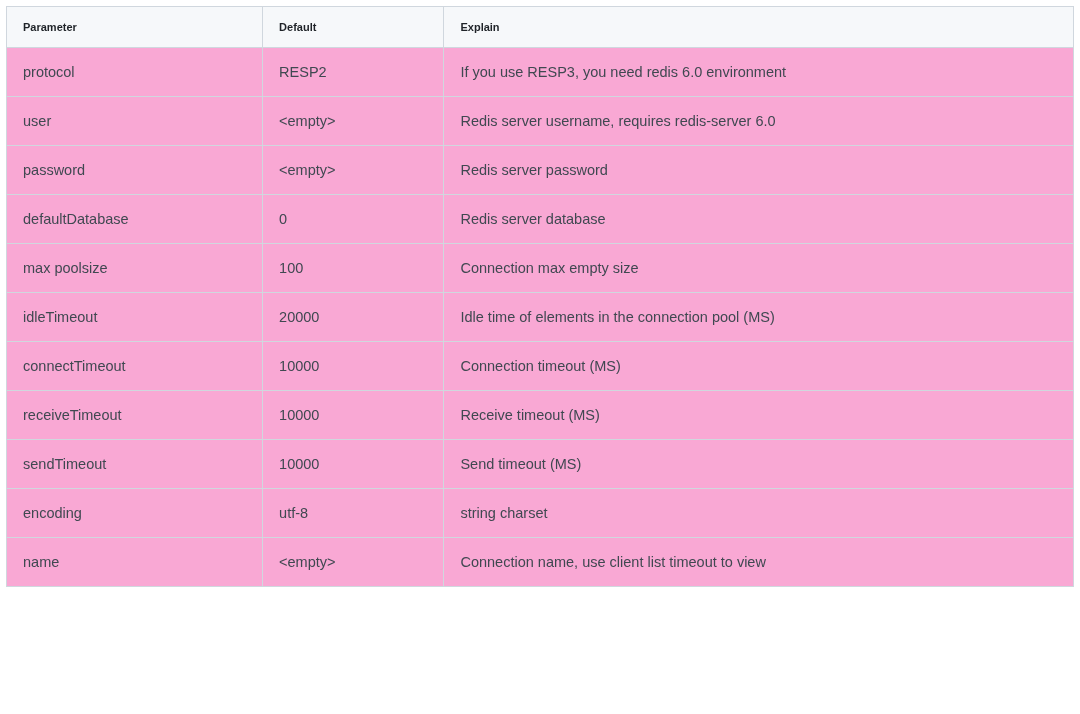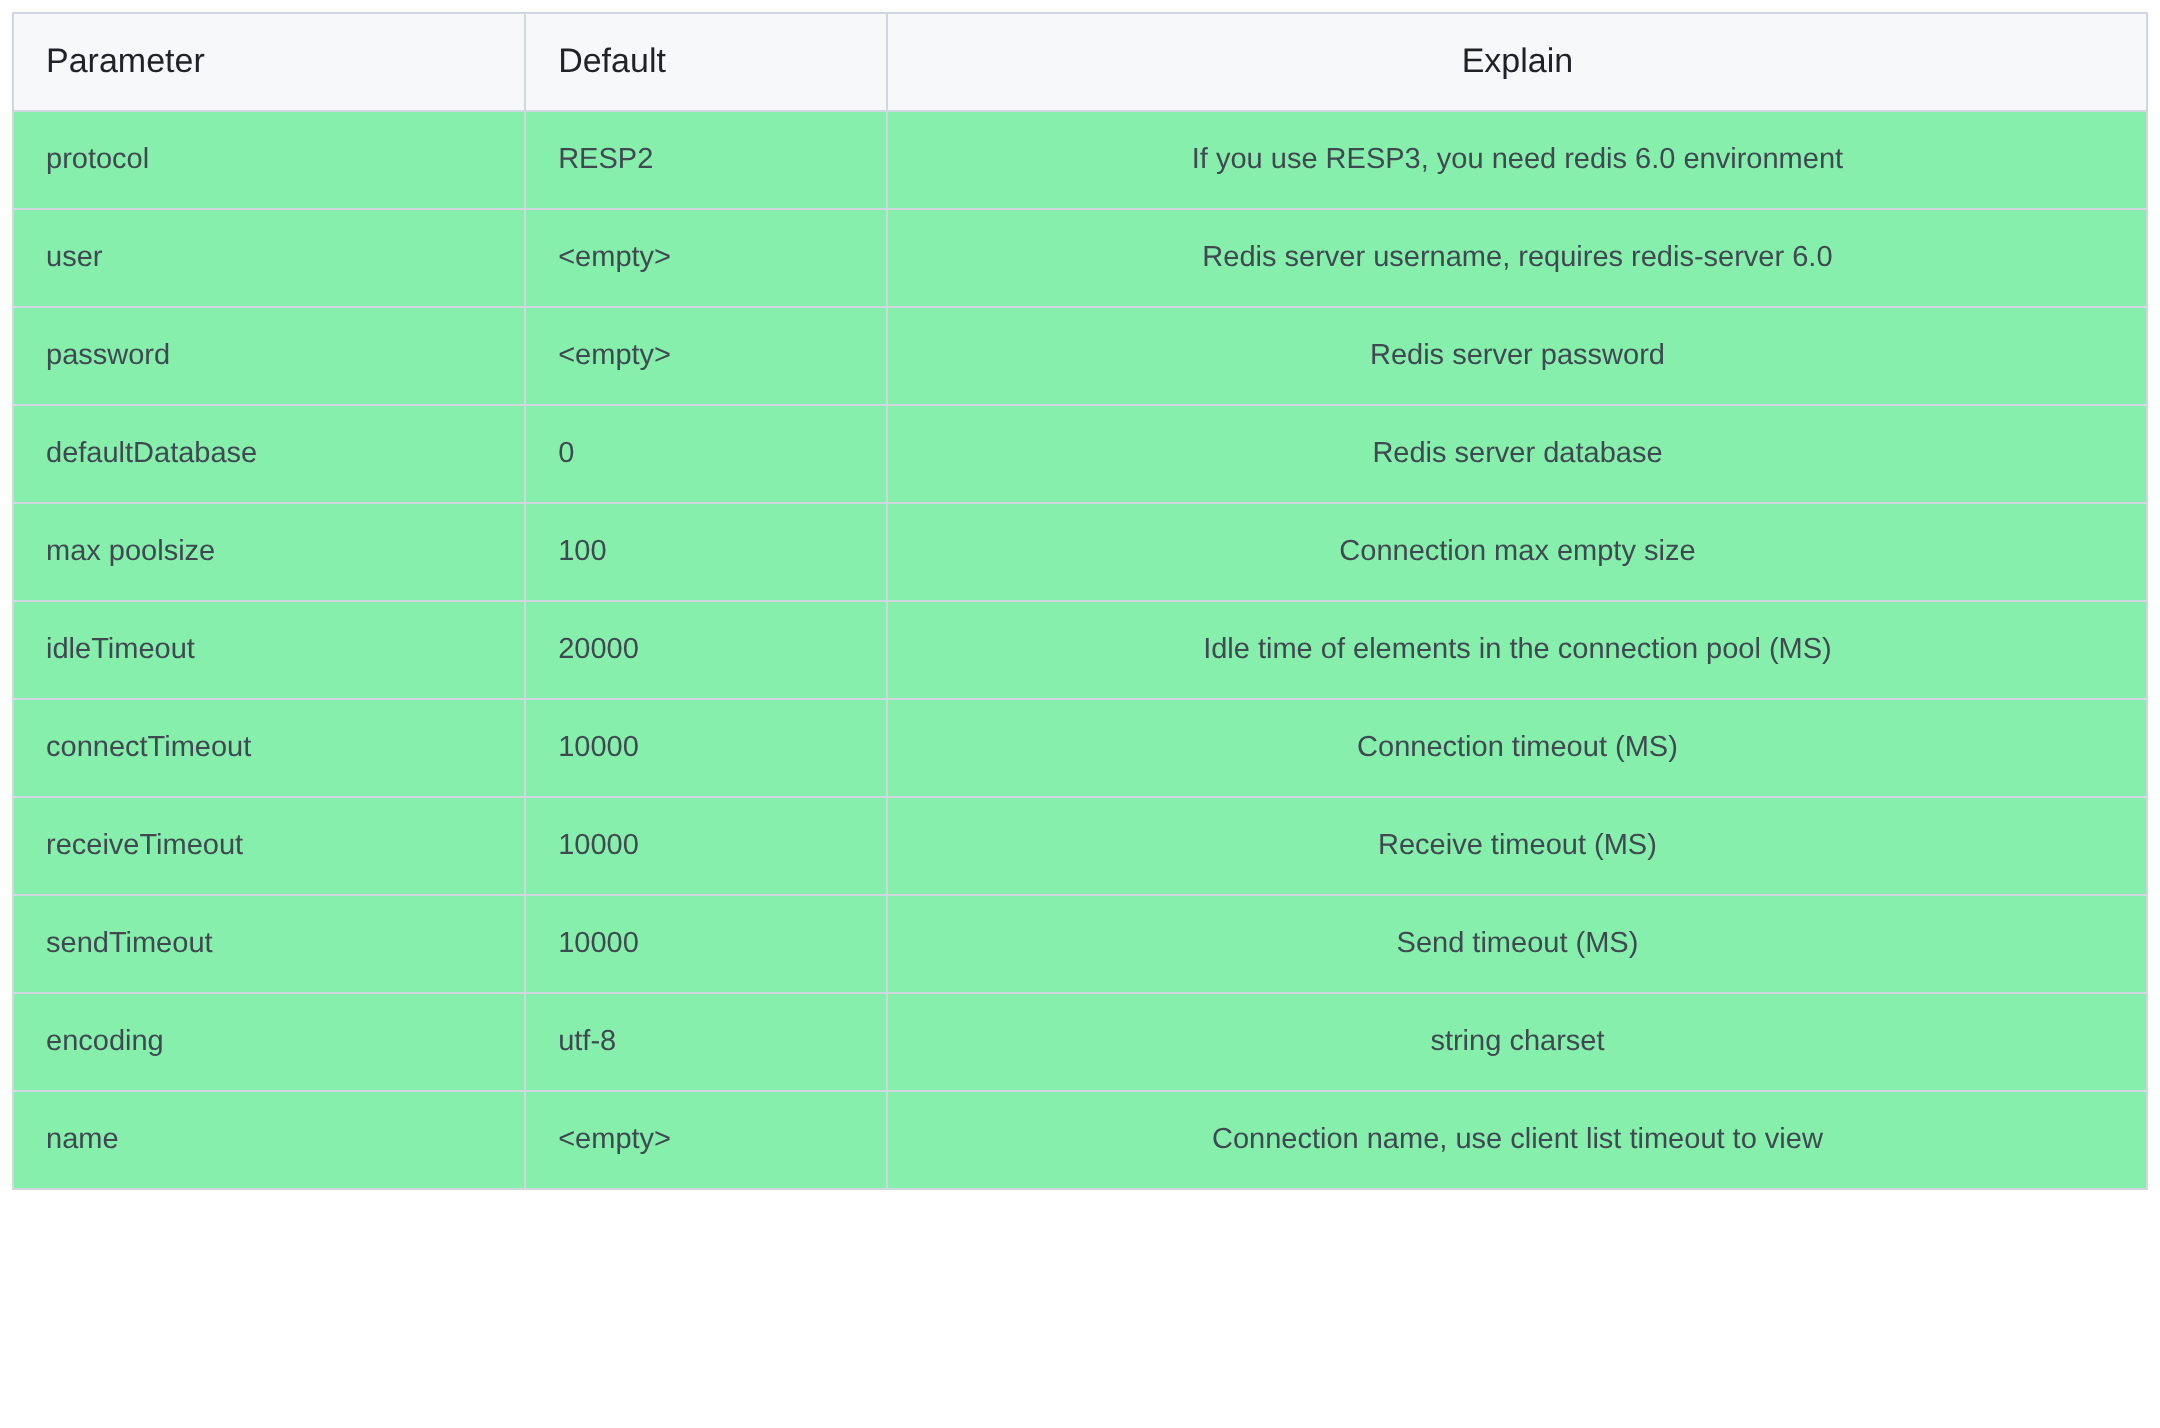--- a/index.html
+++ b/index.html
@@ -13,43 +13,43 @@
       padding: 6px;
       color: #24292e;
     }
     table {
       width: 100%;
       border-collapse: collapse;
       border: 1px solid #d0d7de;
     }
     thead th {
       background: #f6f8fa;
-      font-weight: 400;
+      font-weight: 700;
       padding: 14px 16px;
       border: 1px solid #d0d7de;
-      font-size: 17px;
+      font-size: 11px;
       color: #1f2328;
     }
     tbody td {
       padding: 16px 16px;
       border: 1px solid #d0d7de;
       font-size: 14.5px;
       color: #404851;
-      background: #86efac;
+      background: #f9a8d4;
     }
     th.col-param, td.col-param {
       text-align: left;
       width: 24%;
     }
     th.col-default, td.col-default {
       text-align: left;
       width: 17%;
     }
     th.col-explain, td.col-explain {
-      text-align: center;
+      text-align: left;
       width: 59%;
     }
   </style>
 </head>
 <body>
 
 <table>
   <thead>
     <tr>
       <th class="col-param">Parameter</th>

